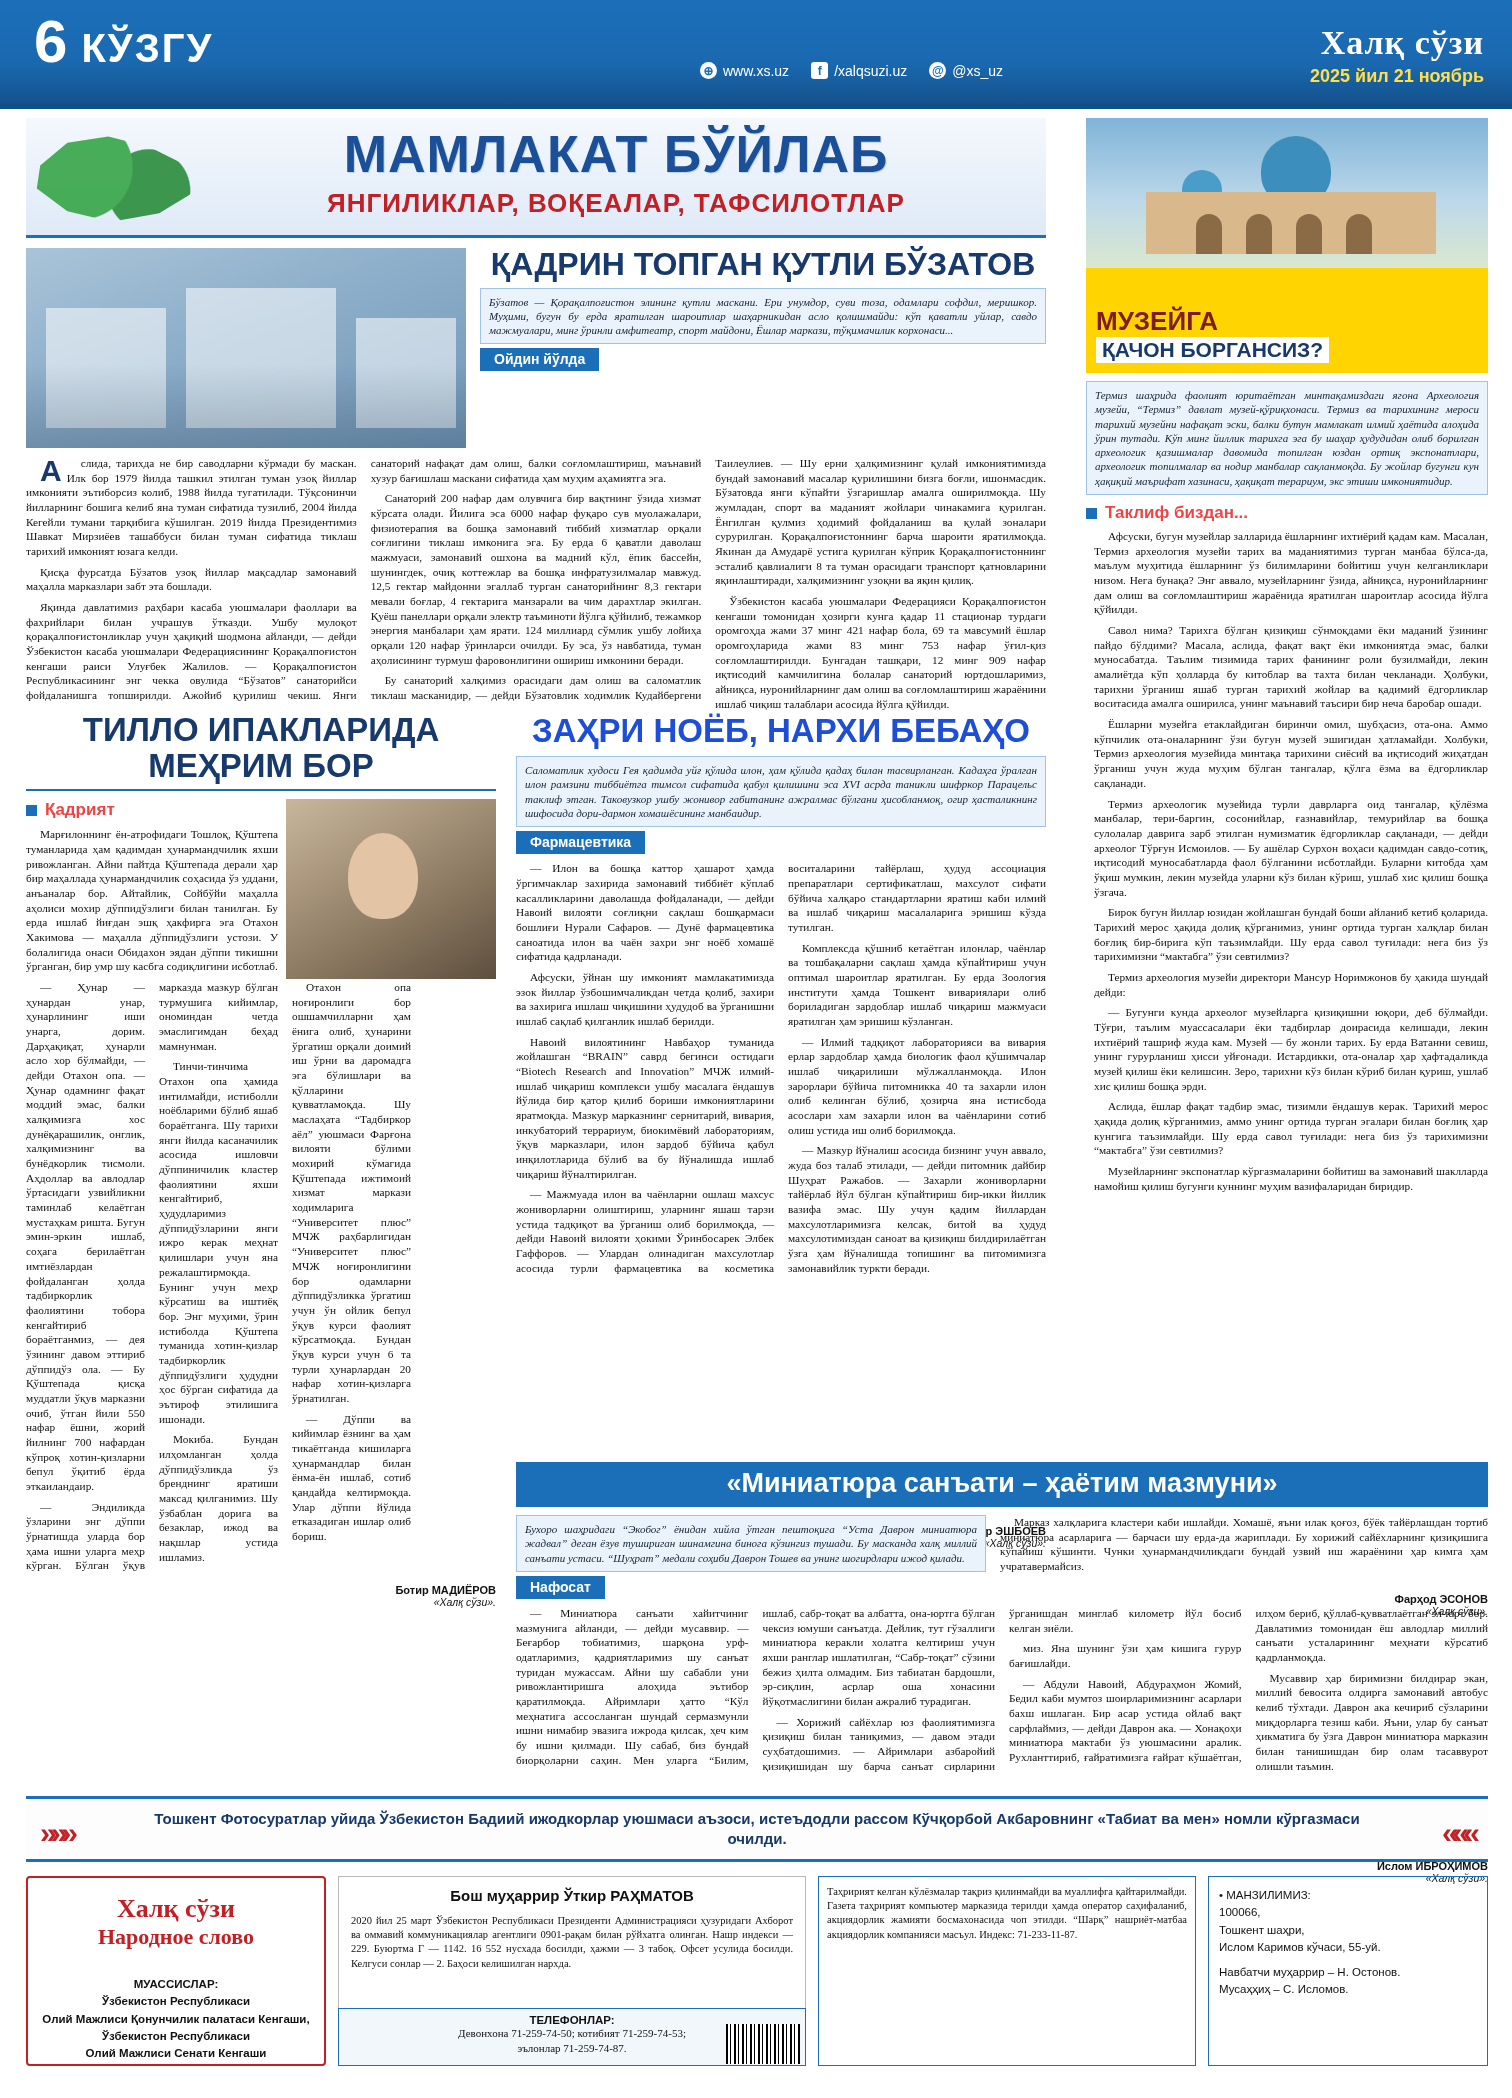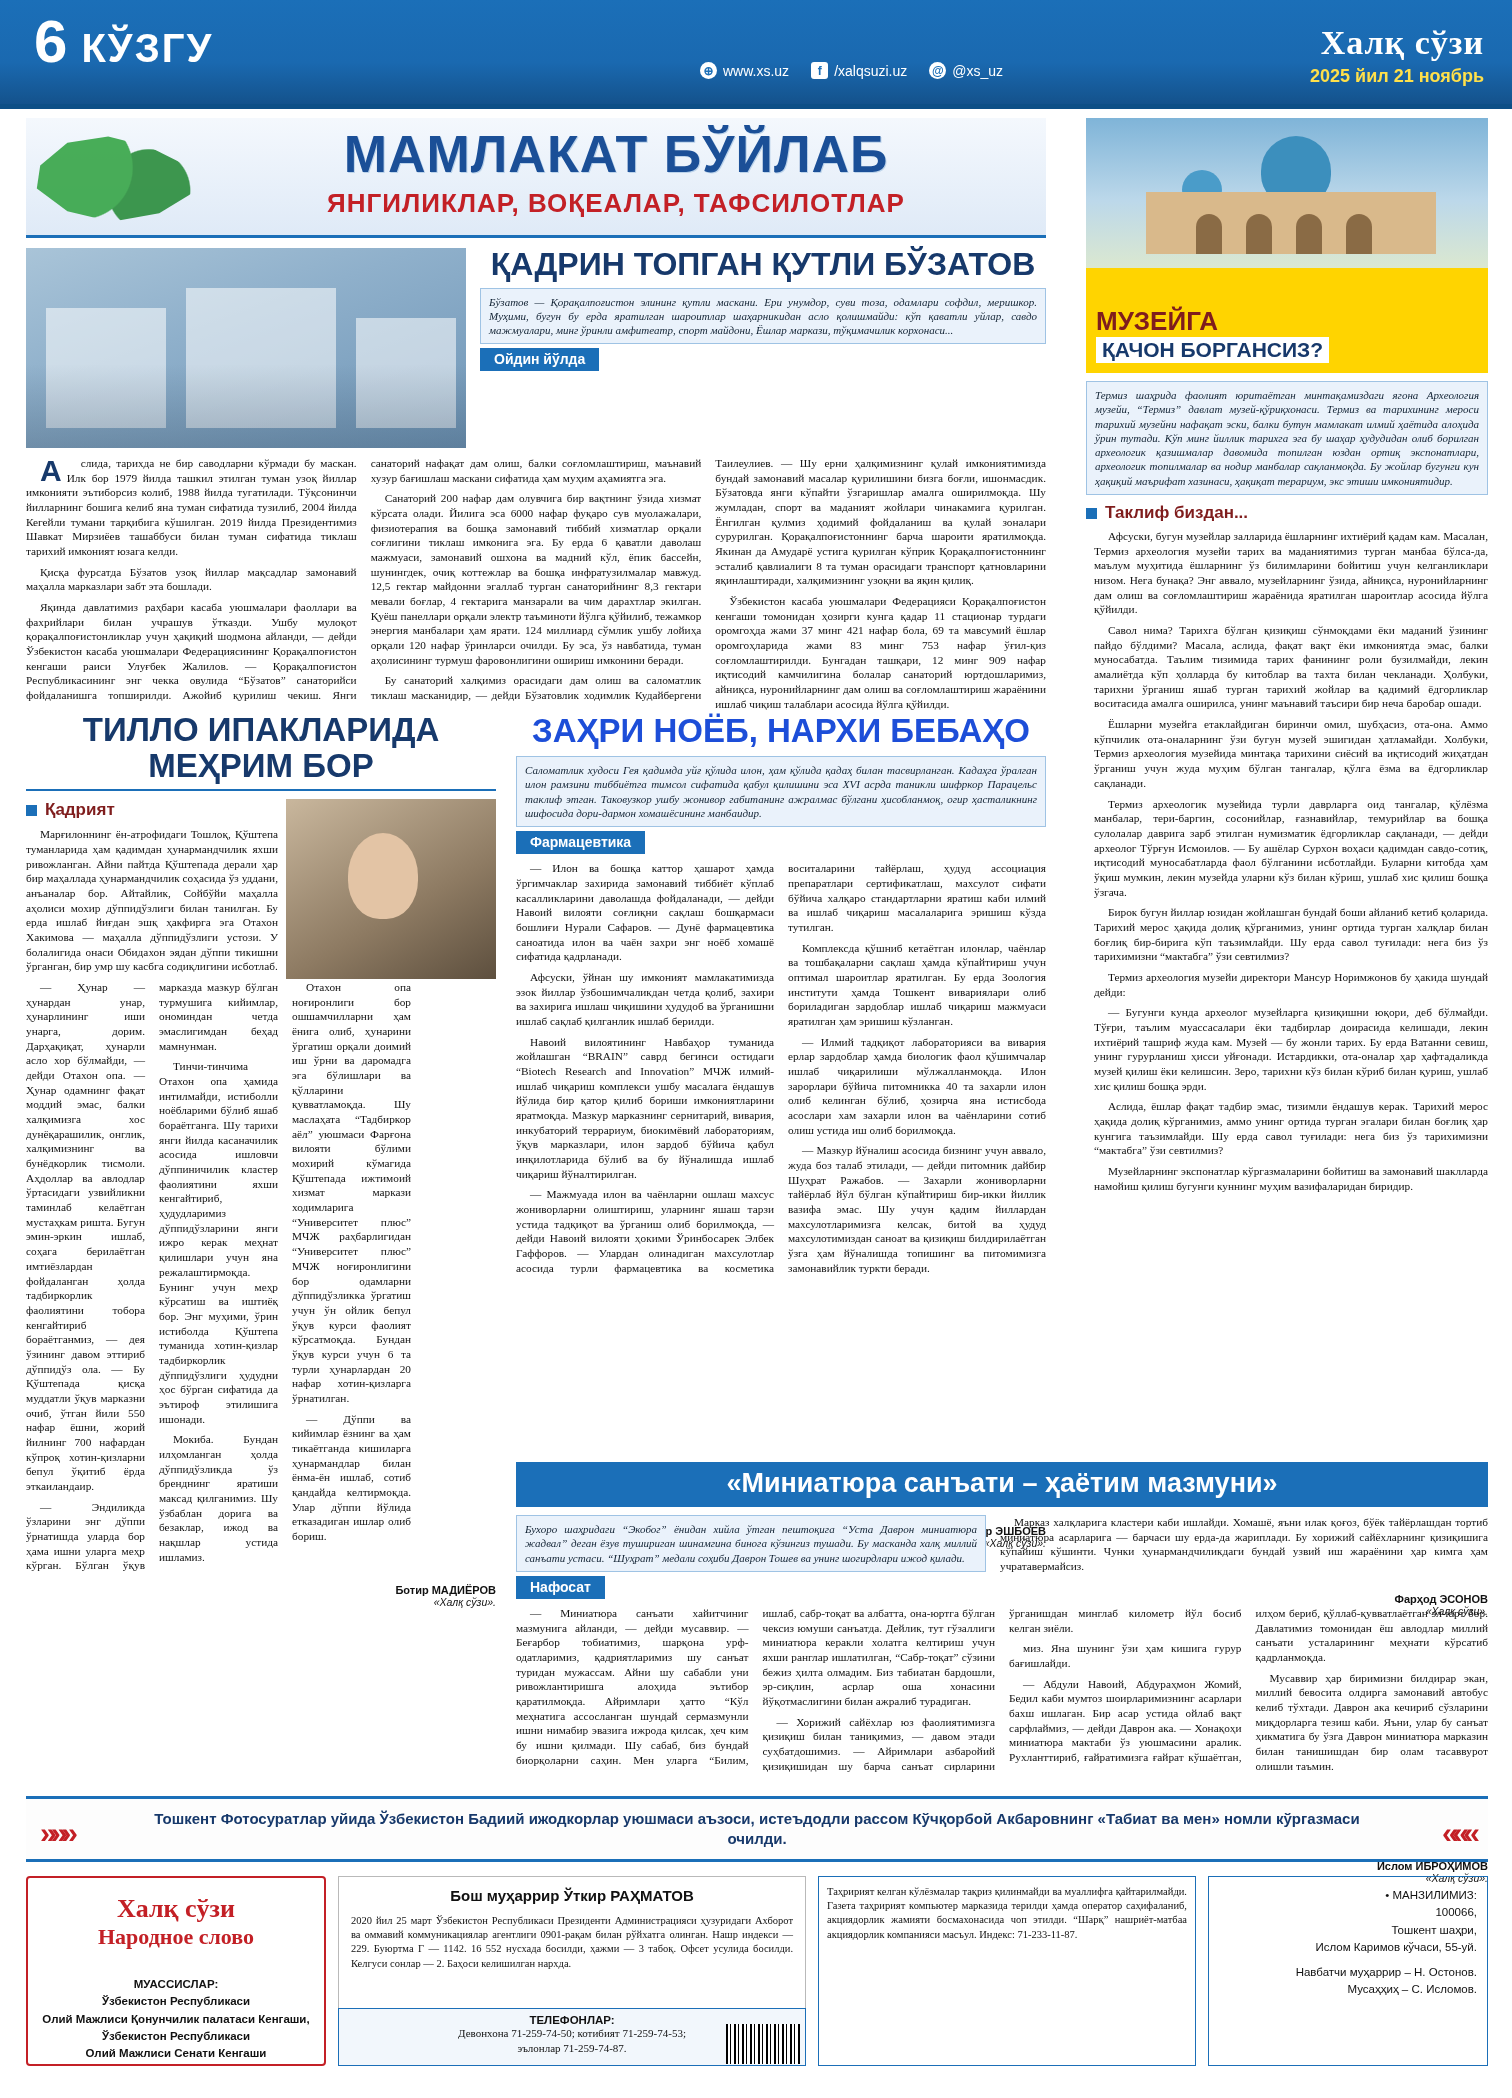--- a/index.html
+++ b/index.html
@@ -97,21 +97,21 @@
   .block-right { position:absolute; left:1086px; top:118px; width:402px; }
   .photo-museum { width:402px; height:150px; background:linear-gradient(180deg,#7fb4d8 0%,#bcd8ea 55%,#dbe8d0 100%); position:relative; overflow:hidden;}
   .dome { position:absolute; left:175px; top:18px; width:70px; height:70px; background:#3c8fbd; border-radius:50% 50% 45% 45%; }
   .dome2{ position:absolute; left:96px; top:52px; width:40px; height:40px; background:#4a9cc9; border-radius:50%; }
   .bldg { position:absolute; left:60px; bottom:14px; width:290px; height:62px; background:#d9b98b; }
   .arch { position:absolute; bottom:14px; width:26px; height:40px; background:#8a6b45; border-radius:13px 13px 0 0;}
   .yellow-band { background:#ffd400; padding:6px 10px 10px 10px; }
   .yellow-band .l1 { font-family:"Liberation Sans", sans-serif; font-weight:bold; font-size:26px; color:#7f1d1d;margin-top:32px; }
   .yellow-band .l2 { font-family:"Liberation Sans", sans-serif; font-weight:bold; font-size:21px; color:#17396b; background:#fff; display:inline-block; padding:1px 6px;}
   .sec-head {
-    font-family:"Liberation Sans", sans-serif; font-weight:bold; font-size:17px; color:#7f1d1d;
+    font-family:"Liberation Sans", sans-serif; font-weight:bold; font-size:17px; color:#ef4444;
     display:flex; align-items:center; gap:8px; margin:8px 0 6px 0;
   }
   .sec-head .sq { width:11px; height:11px; background:#1b6fb8; display:inline-block; }
 
   
   .art-silk { position:absolute; left:26px; top:712px; width:470px; }
   .silk-title { font-family:"Liberation Sans", sans-serif; font-weight:bold; font-size:33px; color:#17396b; text-align:center; line-height:1.08; }
   .art-venom { position:absolute; left:516px; top:712px; width:530px; }
   .venom-title { font-family:"Liberation Sans", sans-serif; font-weight:bold; font-size:33px; color:#1d4ed8; text-align:center; }
 
@@ -141,21 +141,21 @@
   .c1 .founders { font-family:"Liberation Sans", sans-serif; font-size:11.5px; font-weight:bold; margin-top:26px; line-height:1.5;}
   .c2 { left:312px; top:0; width:468px; height:190px; }
   .c2 .ed { text-align:center; font-family:"Liberation Sans", sans-serif; font-weight:bold; font-size:15px; padding-top:10px;}
   .c2 .small { font-size:10.5px; line-height:1.35; padding:10px 12px 0 12px; text-align:justify;}
   .phonebox { position:absolute; left:312px; top:132px; width:468px; height:58px; border:1px solid #1b6fb8; background:#f2f7fc;}
   .phonebox .pt { text-align:center; font-family:"Liberation Sans", sans-serif; font-weight:bold; font-size:11.5px; padding-top:5px;}
   .phonebox .pl { text-align:center; font-size:11px; line-height:1.35; }
   .c3 { left:792px; top:0; width:378px; height:190px; border:1px solid #1b6fb8; }
   .c3 .t { font-size:10.5px; line-height:1.35; padding:8px; text-align:justify;}
   .c4 { left:1182px; top:0; width:280px; height:190px; border:1px solid #1b6fb8; }
-  .c4 .t { font-size:11.5px; line-height:1.5; padding:10px; text-align:right; font-family:"Liberation Sans", sans-serif;}
+  .c4 .t { font-size:11.5px; line-height:1.5; padding:10px; text-align:left; font-family:"Liberation Sans", sans-serif;}
   .barcode { position:absolute; left:700px; top:148px; width:74px; height:40px;
      background:repeating-linear-gradient(90deg,#000 0 2px,#fff 2px 4px,#000 4px 5px,#fff 5px 8px); }
   .two-col { column-count:2; column-gap:14px; }
   .three-col { column-count:3; column-gap:14px; }
   .four-col { column-count:4; column-gap:14px; }
   .dropcap::first-letter { font-size:30px; font-weight:bold; float:left; line-height:26px; padding:2px 5px 0 0; font-family:"Liberation Sans", sans-serif; color:#17396b;}
   .photo-person { width:210px; height:180px; background:linear-gradient(150deg,#c9b79d,#8d7a62 60%,#5d4f3e); float:right; margin:0 0 6px 8px; position:relative;}
   .photo-person .face{ position:absolute; left:62px; top:34px; width:70px; height:86px; background:#e3c4a5; border-radius:50% 50% 45% 45%; }
 </style>
 </head>

